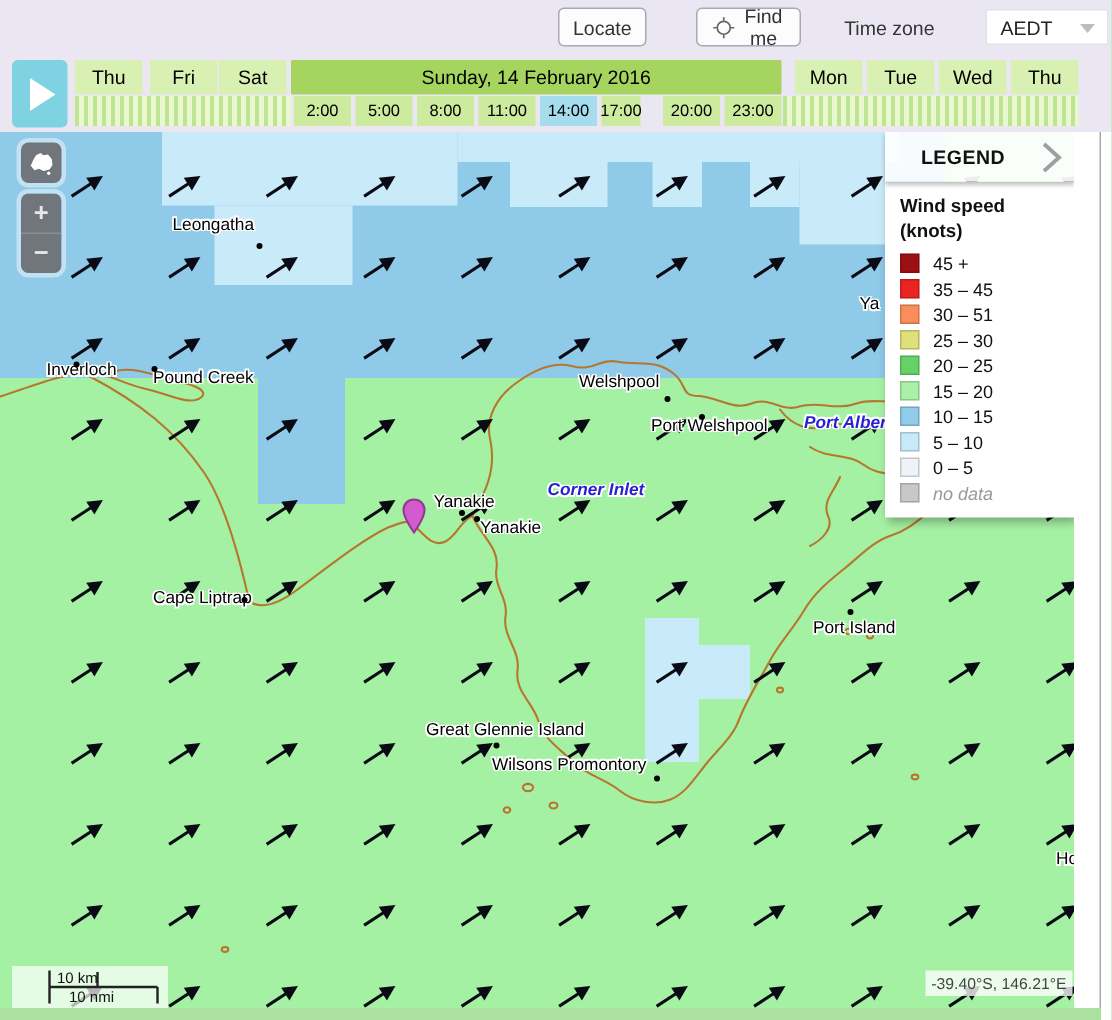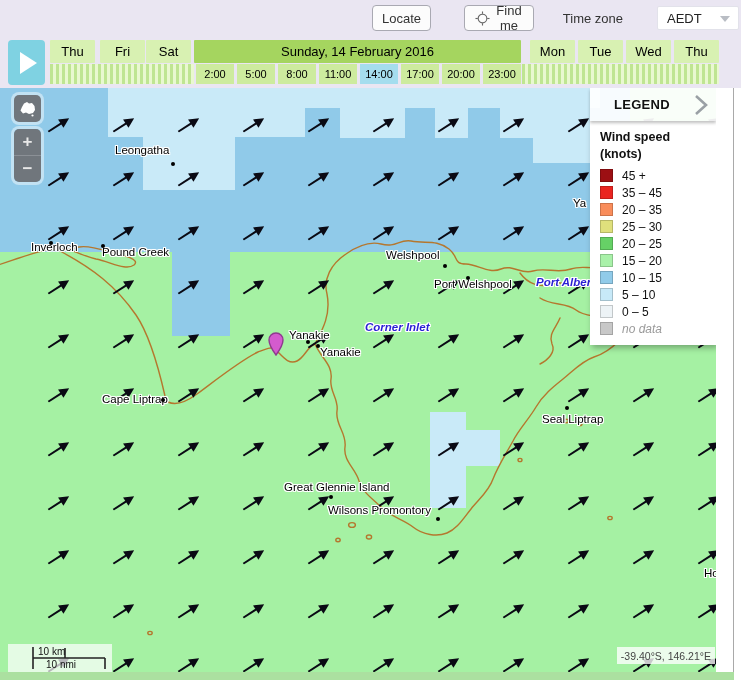--- a/index.html
+++ b/index.html
@@ -145,21 +145,21 @@
     <div class="tab" style="left: 674px; width: 45px;">Thu</div>
   </div>
 <div class="time-row" id="timeRow">
     <div class="ticks" style="left: 50px; width: 144px;"></div>
     <div class="ticks" style="left: 522px; width: 197px;"></div>
     <div class="ttab" style="left: 196px; width: 38px;">2:00</div>
     <div class="ttab" style="left: 237px; width: 38px;">5:00</div>
     <div class="ttab" style="left: 278px; width: 38px;">8:00</div>
     <div class="ttab" style="left: 319px; width: 38px;">11:00</div>
     <div class="ttab sel" style="left: 360px; width: 38px;">14:00</div>
-    <div class="ttab" style="left: 401px; width: 38px;">17:00</div>
+    <div class="ttab" style="left: 401px; width: 26px;">17:00</div>
     <div class="ttab" style="left: 442px; width: 38px;">20:00</div>
     <div class="ttab" style="left: 483px; width: 38px;">23:00</div>
   </div>
 
 <div class="map" id="map">
 
   <div id="patches">
       <div class="patch" style="left: 0px; top: 0px; width: 630px; height: 164px; background: rgb(144, 202, 233);"></div>
       <div class="patch" style="left: 172px; top: 164px; width: 58px; height: 84px; background: rgb(144, 202, 233);"></div>
       <div class="patch" style="left: 108px; top: 0px; width: 197px; height: 49px; background: rgb(201, 234, 248);"></div>
@@ -694,21 +694,21 @@
       <div class="mlabel" style="left: 386px; top: 161px;">Welshpool</div>
       <div class="mdot" style="left: 443px; top: 176px;"></div>
       <div class="mlabel" style="left: 434px; top: 190px;">Port Welshpool</div>
       <div class="mdot" style="left: 466px; top: 188px;"></div>
       <div class="mlabel" style="left: 289px; top: 241px;">Yanakie</div>
       <div class="mdot" style="left: 306px; top: 252px;"></div>
       <div class="mlabel" style="left: 320px; top: 258px;">Yanakie</div>
       <div class="mdot" style="left: 316px; top: 256px;"></div>
       <div class="mlabel" style="left: 102px; top: 305px;">Cape Liptrap</div>
       <div class="mdot" style="left: 161px; top: 310px;"></div>
-      <div class="mlabel" style="left: 542px; top: 325px;">Seal Liptrap</div>
+      <div class="mlabel" style="left: 542px; top: 325px;">Port Island</div>
       <div class="mdot" style="left: 565px; top: 318px;"></div>
       <div class="mlabel" style="left: 284px; top: 393px;">Great Glennie Island</div>
       <div class="mdot" style="left: 329px; top: 407px;"></div>
       <div class="mlabel" style="left: 328px; top: 416px;">Wilsons Promontory</div>
       <div class="mdot" style="left: 436px; top: 429px;"></div>
       <div class="mlabel water" style="left: 365px; top: 233px;">Corner Inlet</div>
       <div class="mlabel water" style="left: 536px; top: 188px;">Port Albert C</div>
       <div class="mlabel" style="left: 573px; top: 109px;">Ya</div>
       <div class="mlabel" style="left: 704px; top: 479px;">Ho</div>
     </div>
@@ -765,21 +765,21 @@
           <div class="legend-row">
             <span class="swatch" style="background: rgb(156, 15, 19);"></span>
             <span class="legend-label">45 +</span>
           </div>
           <div class="legend-row">
             <span class="swatch" style="background: rgb(234, 36, 32);"></span>
             <span class="legend-label">35 – 45</span>
           </div>
           <div class="legend-row">
             <span class="swatch" style="background: rgb(249, 141, 91);"></span>
-            <span class="legend-label">20 – 35</span>
+            <span class="legend-label">30 – 51</span>
           </div>
           <div class="legend-row">
             <span class="swatch" style="background: rgb(223, 224, 124);"></span>
             <span class="legend-label">25 – 30</span>
           </div>
           <div class="legend-row">
             <span class="swatch" style="background: rgb(102, 209, 102);"></span>
             <span class="legend-label">20 – 25</span>
           </div>
           <div class="legend-row">

